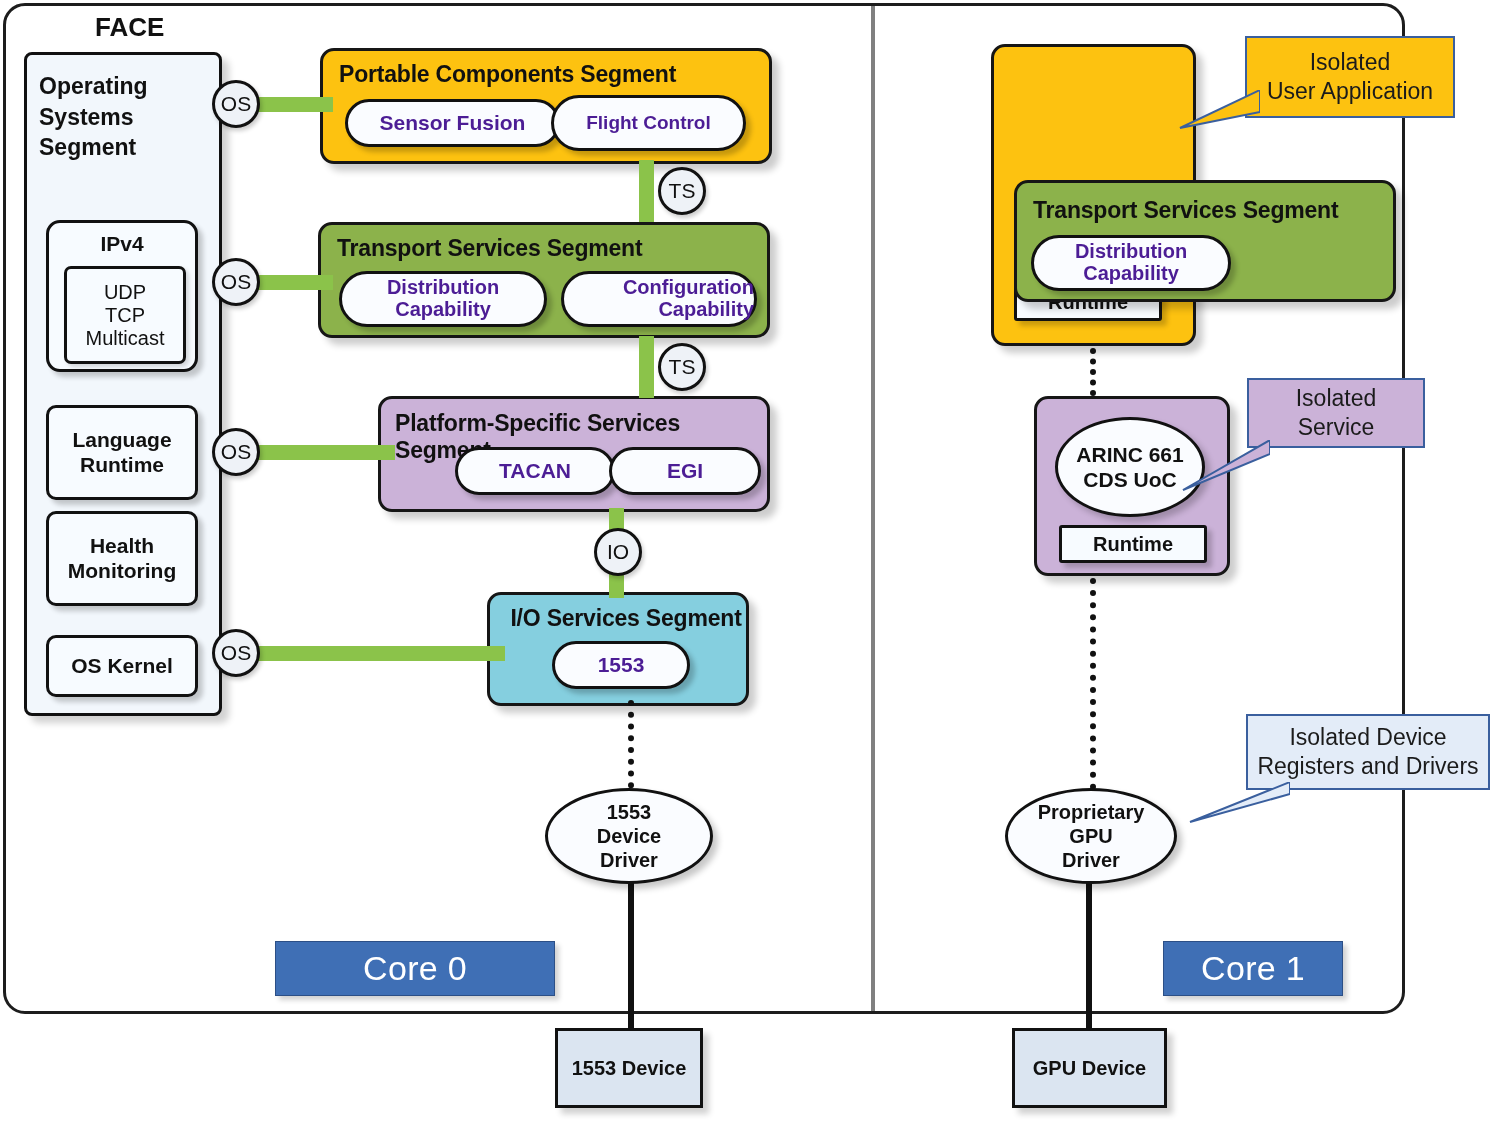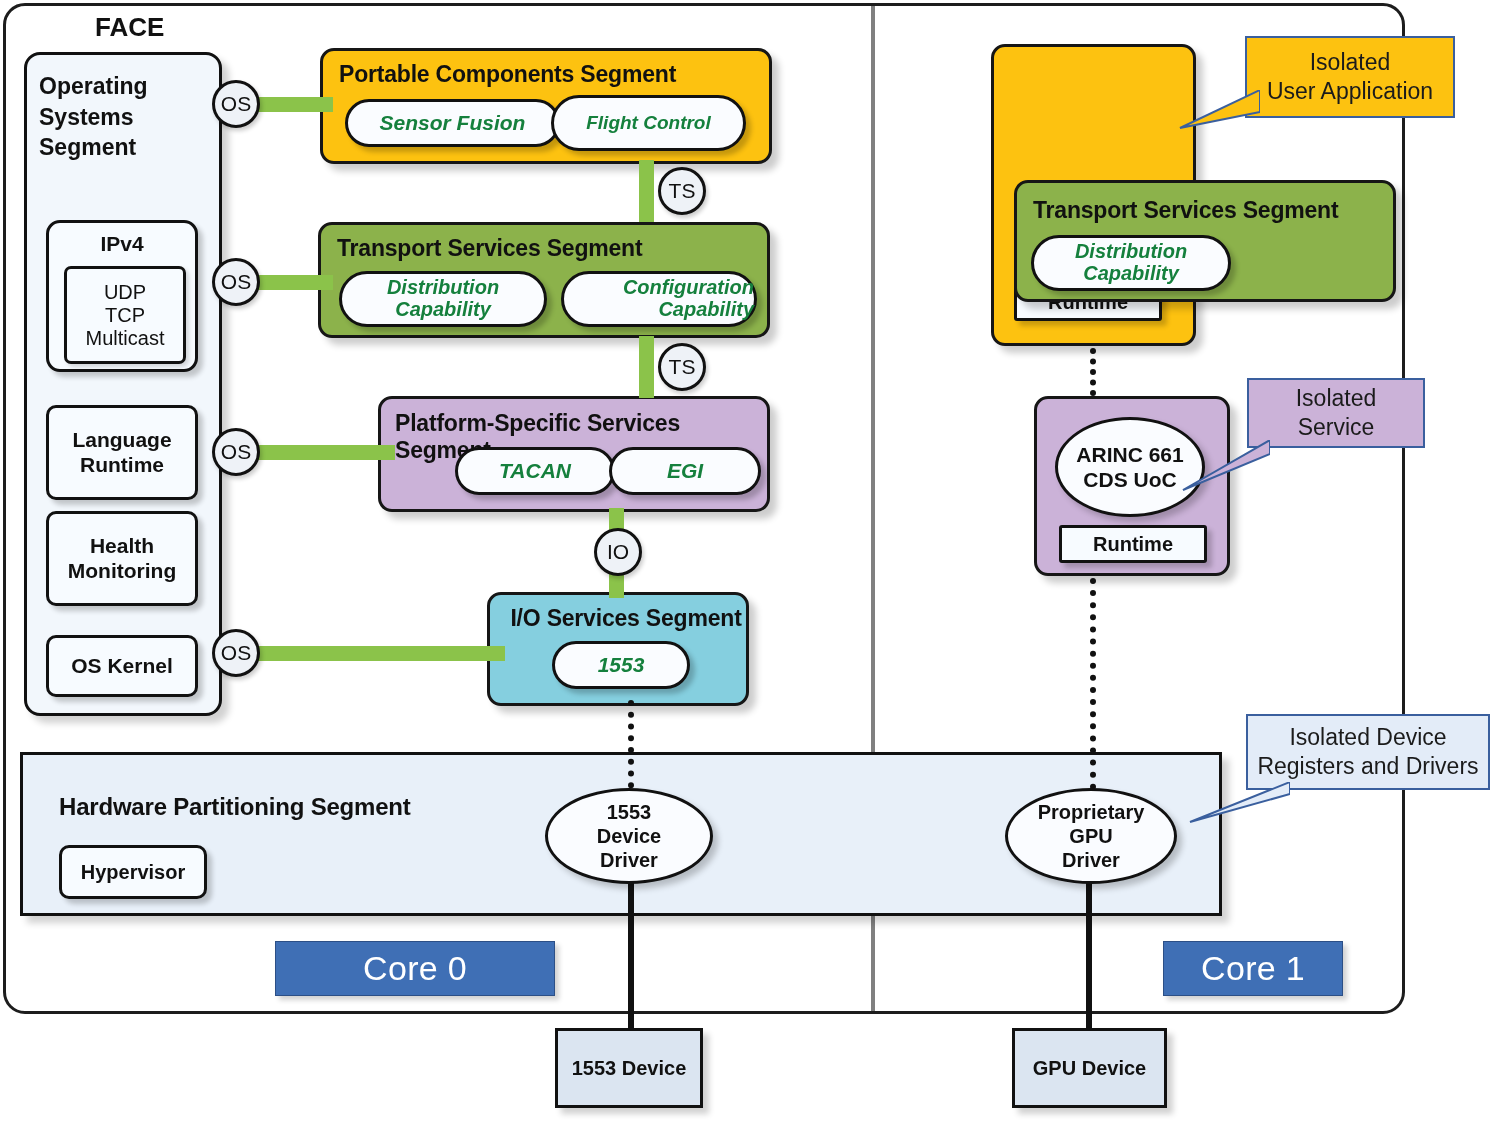--- a/index.html
+++ b/index.html
@@ -28,21 +28,21 @@
     box-shadow:7px 7px 7px rgba(0,0,0,0.20);
   }
   .seg-title{
     position:absolute; left:0; right:0;
     font-weight:bold; color:#111; letter-spacing:-0.2px;
   }
   .pill{
     position:absolute; background:#fafcff; border:3px solid #111;
     border-radius:40px; box-shadow:5px 5px 5px rgba(0,0,0,0.22);
     display:flex; align-items:center; justify-content:center;
-    text-align:center; font-weight:bold; color:#15803d; line-height:1.08;font-style:italic;
+    text-align:center; font-weight:bold; color:#4c1d95; line-height:1.08;
   }
   .rect-item{
     position:absolute; background:#f7fbff; border:3px solid #111;
     border-radius:10px; box-shadow:5px 5px 5px rgba(0,0,0,0.20);
     display:flex; align-items:center; justify-content:center;
     text-align:center; font-weight:bold; color:#111; line-height:1.15;
   }
 
   
   .c-yellow { background:#fdc210; }
@@ -97,21 +97,21 @@
 
   
   .face-title{
     position:absolute; left:95px; top:12px;
     font-size:26px; font-weight:bold; color:#111;
   }
 
   
   .os-segment{
     left:24px; top:52px; width:198px; height:664px;
-    background:#f2f7fc; border:3px solid #111; border-radius:16px;
+    background:#f2f7fc; border:3px solid #111; border-radius:8px;
     box-shadow:7px 7px 7px rgba(0,0,0,0.18);
   }
   .os-segment-title{
     position:absolute; left:12px; top:16px; width:176px;
     font-size:23px; font-weight:bold; line-height:1.33; color:#111;
   }
 
   .oval{
     position:absolute; background:#fafcff; border:3px solid #111;
     border-radius:50%/50%;
@@ -217,25 +217,20 @@
     <div class="pill" style="left:228px; top:48px; width:152px; height:48px; font-size:21px;">EGI</div>
   </div>
 
   <div class="abs seg c-teal" style="left:487px; top:592px; width:262px; height:114px;">
     <div class="seg-title" style="top:10px; left:0; right:0; text-align:center; font-size:23px;padding-left:16px;">I/O Services Segment</div>
     <div class="pill" style="left:62px; top:46px; width:138px; height:48px; font-size:21px;">1553</div>
   </div>
 
   <div class="dotline" style="left:628px; top:700px; height:100px;"></div>
 
-  <div class="abs" style="left:20px; top:752px; width:1202px; height:164px; background:#e8f0f9;
-              border:3px solid #111; box-shadow:7px 7px 7px rgba(0,0,0,0.18);">
-    <div class="seg-title" style="top:38px; left:36px; text-align:left; font-size:24px;">Hardware Partitioning Segment</div>
-    <div class="rect-item" style="left:36px; top:90px; width:148px; height:54px; font-size:20px;">Hypervisor</div>
-  </div>
 
   <div class="oval" style="left:545px; top:788px; width:168px; height:96px; flex-direction:column; font-size:20px; z-index:5;">
     <span>1553</span>
     <span>Device</span>
     <span>Driver</span>
   </div>
 
   <div class="solidline" style="left:628px; top:878px; height:152px;"></div>
 
   <div class="core-badge" style="left:275px; top:941px; width:280px; height:55px;">Core 0</div>

